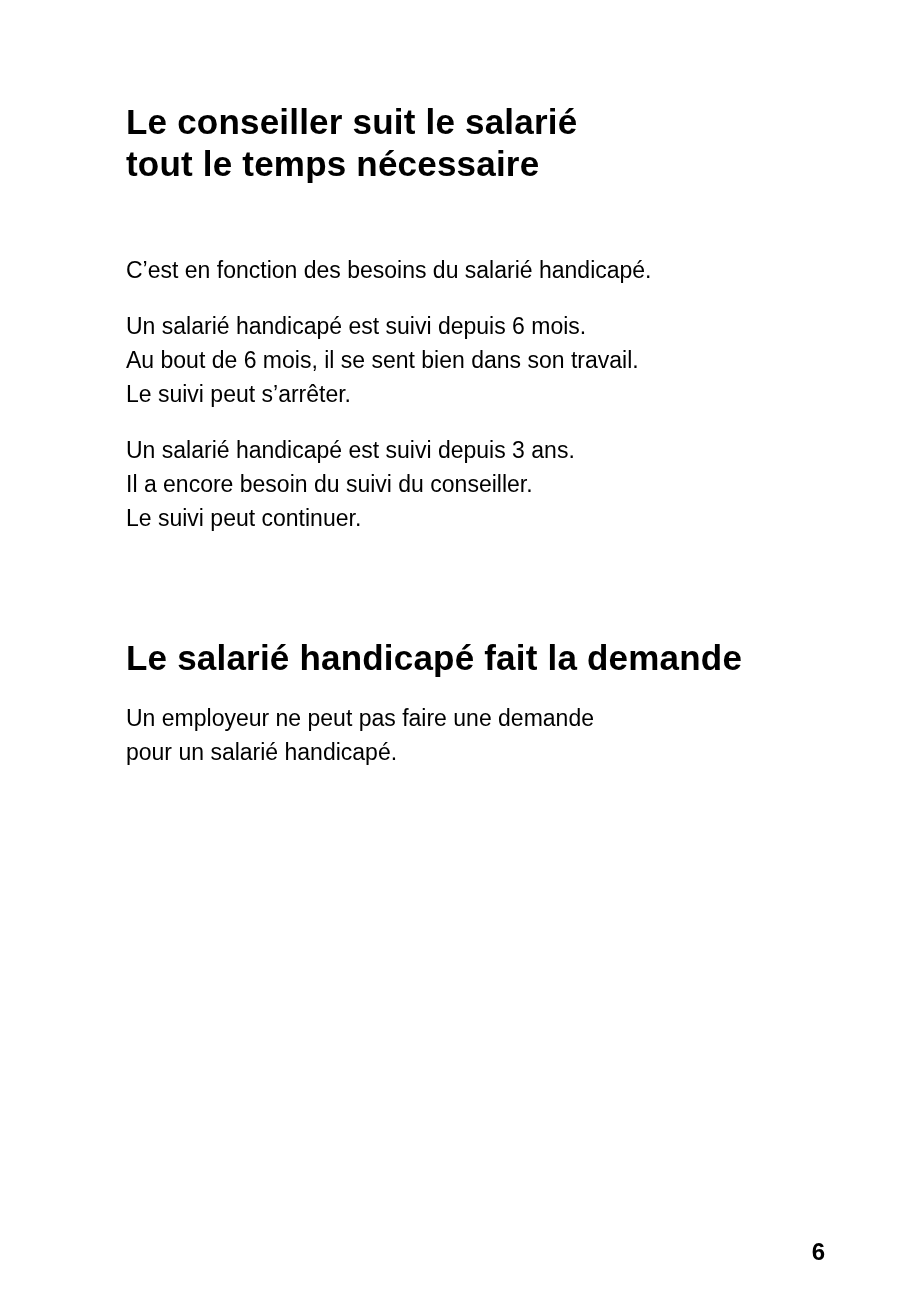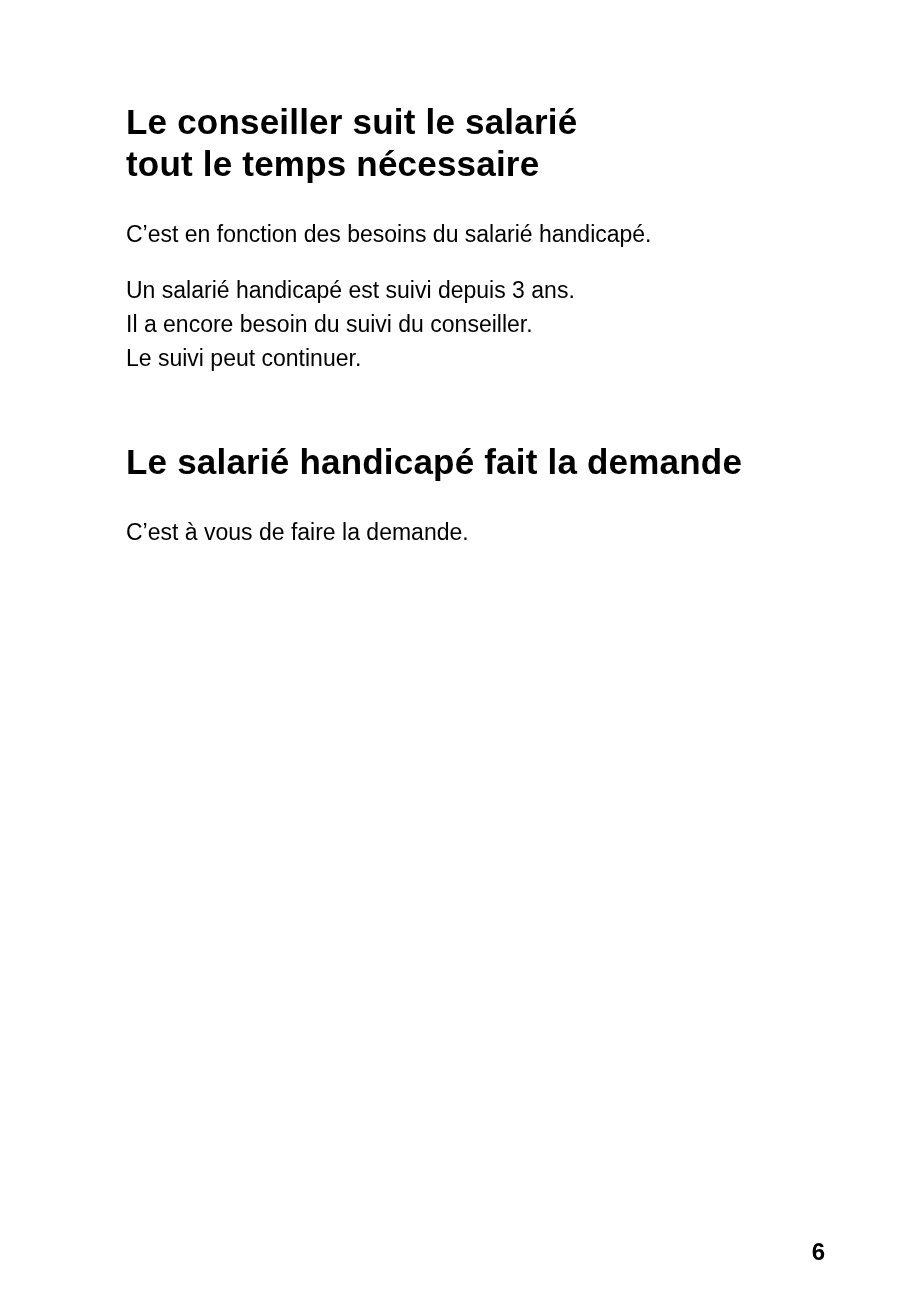--- a/index.html
+++ b/index.html
@@ -26,54 +26,58 @@
   }
   .section-heading {
     margin: 0;
     font-size: 35px;
     line-height: 42px;
     font-weight: bold;
     letter-spacing: 0.2px;
     white-space: pre-line;
   }
   .section-heading.second {
-    margin-top: 66px;
+    margin-top: 102px;
   }
   .body-paragraph {
     margin: 22px 0 0 0;
     font-size: 23px;
     line-height: 34px;
     white-space: pre-line;
   }
   .body-paragraph.first-after-heading {
-    margin-top: 32px;
+    margin-top: 68px;
   }
   .page-number {
     position: absolute;
     top: 1238px;
     right: 110px;
     font-size: 24px;
     line-height: 28px;
     font-weight: bold;
   }
 </style>
 </head>
 <body>
 
 <main class="page">
 
   <section>
     <h1 class="section-heading">Le conseiller suit le salarié
 tout le temps nécessaire</h1>
     <p class="body-paragraph first-after-heading">C’est en fonction des besoins du salarié handicapé.</p>
+    <p class="body-paragraph">Un salarié handicapé est suivi depuis 6 mois.
+Au bout de 6 mois, il se sent bien dans son travail.
+Le suivi peut s’arrêter.</p>
     <p class="body-paragraph">Un salarié handicapé est suivi depuis 3 ans.
 Il a encore besoin du suivi du conseiller.
 Le suivi peut continuer.</p>
   </section>
 
   <section>
     <h1 class="section-heading second">Le salarié handicapé fait la demande</h1>
-    <p class="body-paragraph first-after-heading">C’est à vous de faire la demande.</p>
+    <p class="body-paragraph">Un employeur ne peut pas faire une demande
+pour un salarié handicapé.</p>
   </section>
 
   <span class="page-number">6</span>
 
 </main>
 
 </body></html>

